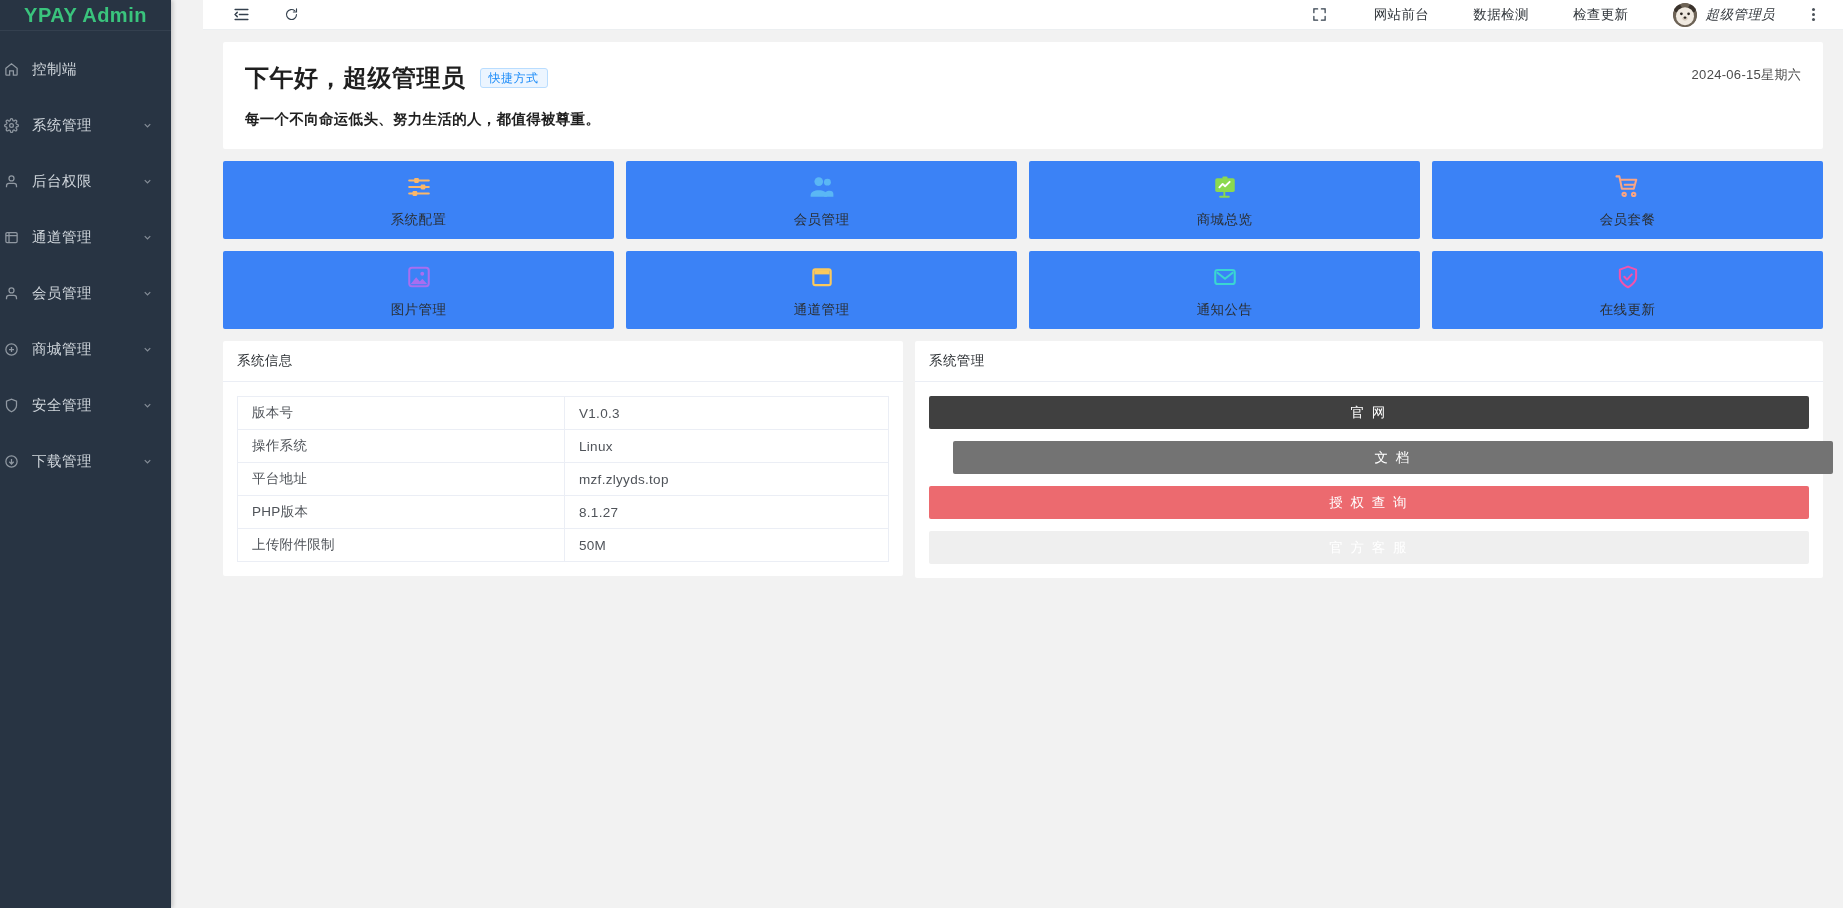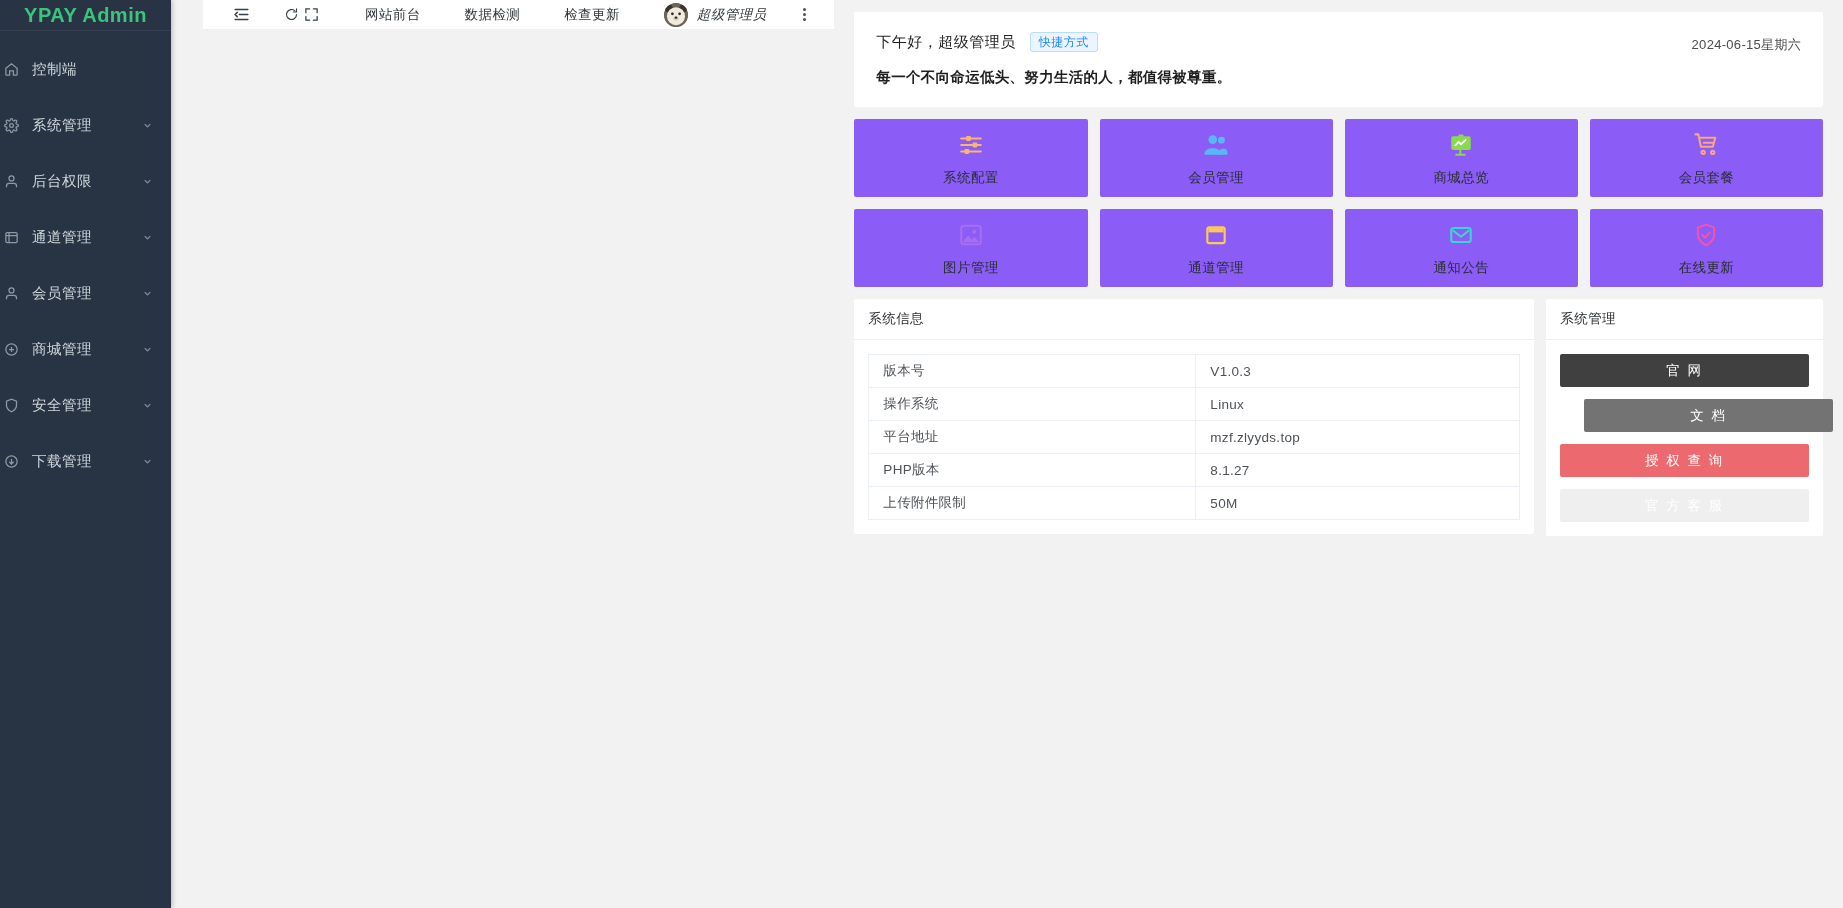--- a/index.html
+++ b/index.html
@@ -36,21 +36,21 @@
   }
   .menu-item .mi-icon {
     width: 22px; min-width: 22px; display:flex; align-items:center; justify-content:center;
     margin-right: 10px; opacity: .62;
   }
   .menu-item .mi-icon svg { display:block; }
   .menu-item .mi-label { flex: 1; white-space: nowrap; letter-spacing: .5px; }
   .menu-item .mi-arrow { opacity: .55; display:flex; }
 
   
-  #main { flex: 1; height: 908px; display: flex; flex-direction: row; min-width:0; }
+  #main { flex: 1; height: 908px; display: flex; flex-direction: column; min-width:0; }
 
   
   #navbar {
     height: 30px; min-height: 30px; background: #ffffff;
     display: flex; align-items: center;
     border-bottom: 1px solid #eceff1;
     padding: 0 16px 0 28px;
   }
   .nav-left { display: flex; align-items: center; gap: 30px; }
   .nav-icon-btn {
@@ -85,33 +85,33 @@
 
   .card { background:#fff; border-radius: 2px; }
 
   
   #greeting {
     padding: 20px 22px 20px 22px; display:flex; align-items:flex-start;
     margin-bottom: 12px;
   }
   #greeting .g-left { flex:1; min-width:0; }
   .g-row1 { display:flex; align-items:center; }
-  #greet-title { font-size: 15px; font-weight: normal; color:#1f1f1f; letter-spacing:.5px; }
+  #greet-title { font-size: 24px; font-weight: bold; color:#1f1f1f; letter-spacing:.5px; }
   #greet-badge {
     margin-left: 14px; font-size: 12px; color:#1d8cf8;
     border:1px solid #b9ddff; background:#ecf5ff; border-radius:3px;
     padding: 3px 8px; line-height: 1; letter-spacing:.5px;
   }
   #greet-sub { margin-top: 16px; font-size: 14.5px; font-weight:bold; color:#1f1f1f; letter-spacing:.3px;}
   #greet-date { font-size: 13px; color:#4b4b4b; white-space:nowrap; padding-top:4px; letter-spacing:.3px;}
 
   
   .tile-row { display:flex; gap: 12px; margin-bottom: 12px; }
   .tile {
-    flex: 1; background:#8b5cf6; border-radius:2px; height: 78px;
+    flex: 1; background:#3b82f6; border-radius:2px; height: 78px;
     display:flex; flex-direction:column; align-items:center; justify-content:center;
     cursor:pointer;
   }
   .tile .t-icon { height: 30px; display:flex; align-items:center; justify-content:center; }
   .tile .t-label { margin-top: 9px; font-size: 13.5px; color:#2a2f34; letter-spacing:.4px; }
 
   
   #panels { display:flex; gap: 12px; align-items: flex-start; }
   .panel { background:#fff; border-radius:2px; }
   #panel-sysinfo { width: 680px; min-width:680px; }

